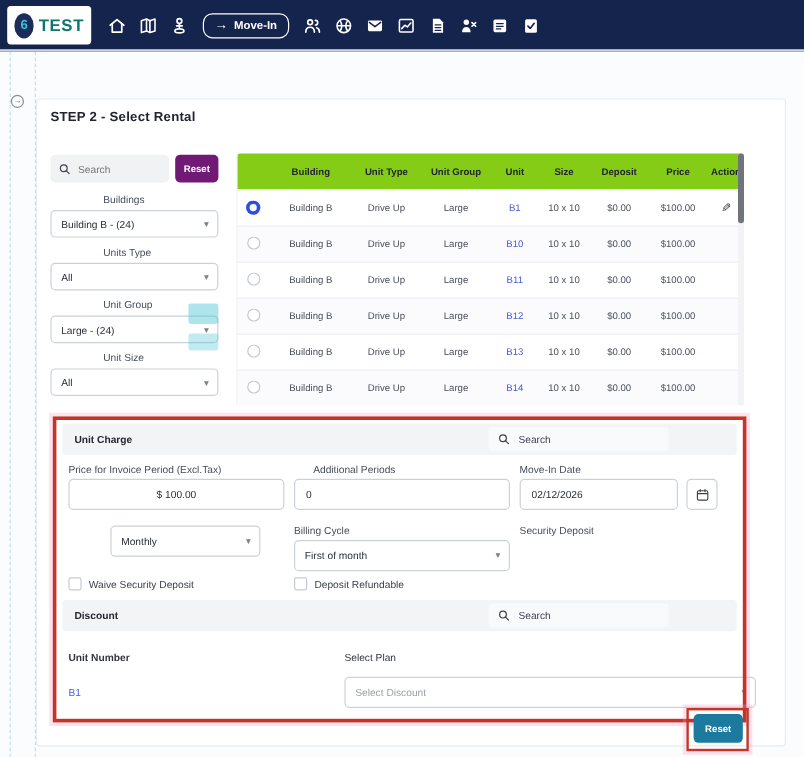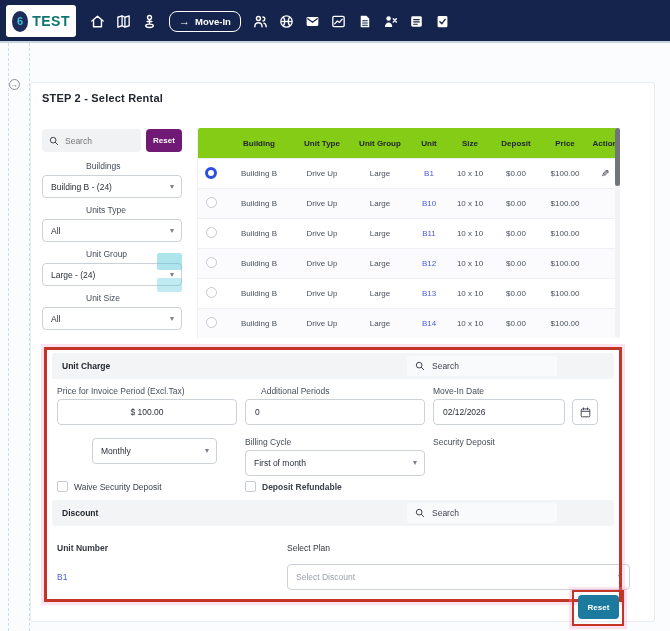--- a/index.html
+++ b/index.html
@@ -347,21 +347,21 @@
     <div class="select">
       <span>First of month</span>
       <span class="caret">▾</span>
     </div>
   </div>
 
   <div class="cbx-row" style="left:57px; top:481px;">
     <span class="cbx"></span>
     <span class="cbx-label">Waive Security Deposit</span>
   </div>
-  <div class="cbx-row" style="left:245px; top:481px;font-weight:bold;">
+  <div class="cbx-row" style="left:245px; top:481px;">
     <span class="cbx"></span>
     <span class="cbx-label">Deposit Refundable</span>
   </div>
 
   <div class="sec-bar" style="top:500px;">
     <span class="sec-title">Discount</span>
     <span class="sec-search">
       <svg width="10" height="10" viewBox="0 0 12 12">
           <circle cx="5" cy="5" r="3.4" fill="none" stroke="#3f4450" stroke-width="1.2"></circle>
           <path d="M7.6 7.6 L10.4 10.4" stroke="#3f4450" stroke-width="1.2" stroke-linecap="round"></path>

